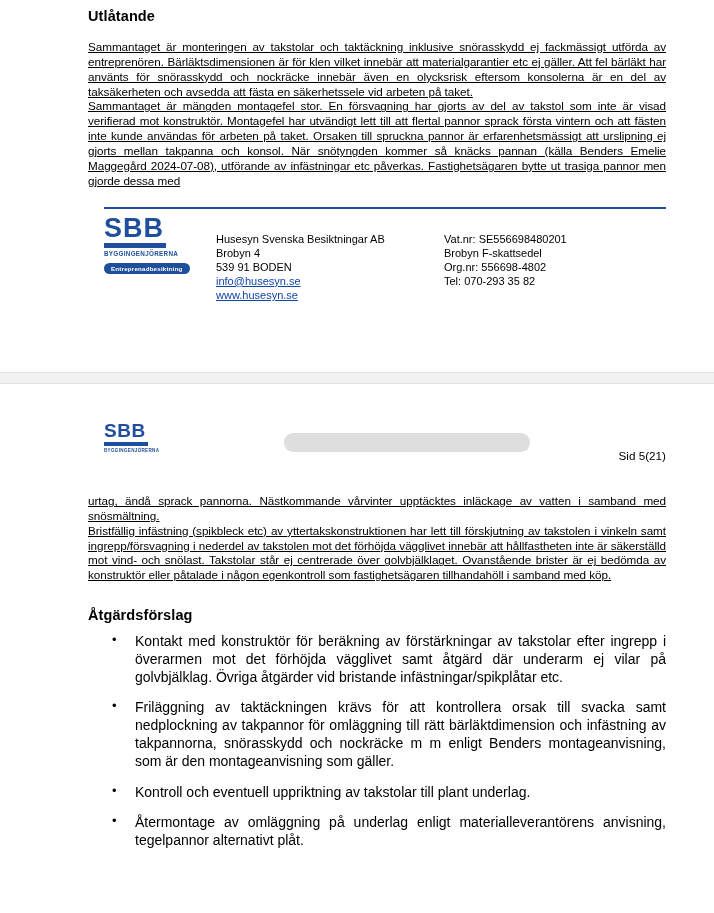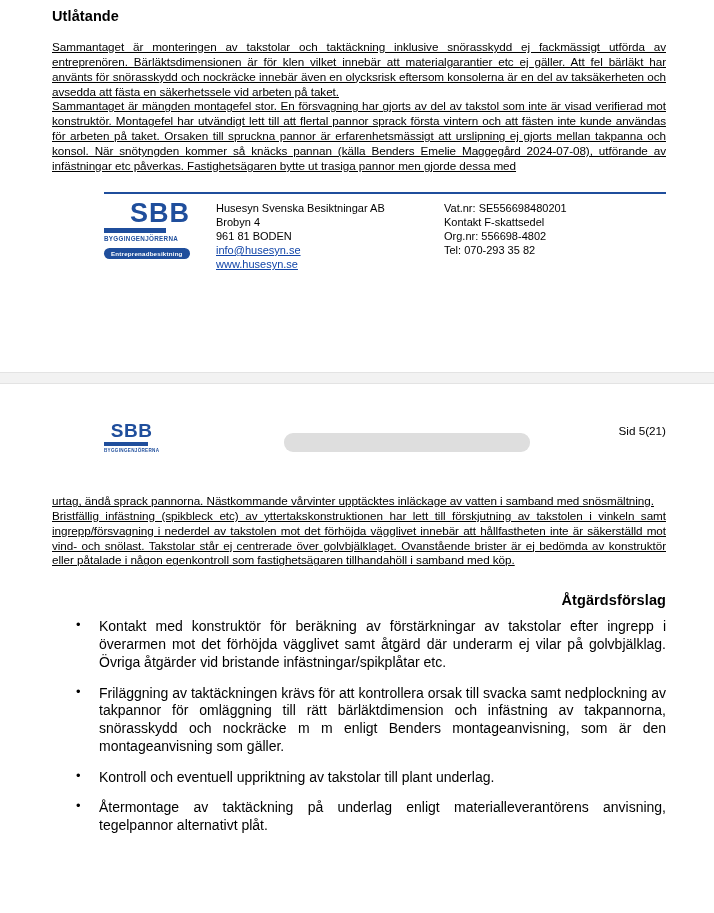--- a/index.html
+++ b/index.html
@@ -26,21 +26,21 @@
   .gap {
     height: 10px;
     background: #f2f2f2;
     border-top: 1px solid #e3e3e3;
     border-bottom: 1px solid #e3e3e3;
   }
   .page-2 {
     height: 530px;
   }
   .content {
-    margin-left: 52px;
+    margin-left: 88px;
     margin-right: 48px;
   }
   h1.section-title {
     font-size: 14.5px;
     font-weight: bold;
     margin: 0 0 16px 0;
     letter-spacing: 0.1px;
   }
   h1.section-title-2 {
     font-size: 14.5px;
@@ -81,21 +81,20 @@
     flex: 0 0 112px;
   }
   .sbb-logo {
     font-family: "Liberation Sans", sans-serif;
     color: #1f4e9c;
     font-weight: bold;
     font-size: 27px;
     letter-spacing: 1px;
     line-height: 0.95;
     position: relative;
-    text-align: center;
   }
   .sbb-logo .bar {
     display: block;
     width: 62px;
     height: 5px;
     background: #1f4e9c;
     margin-top: 2px;
   }
   .sbb-sub {
     font-size: 6.3px;
@@ -111,20 +110,21 @@
     color: #ffffff;
     font-size: 6.2px;
     font-weight: bold;
     border-radius: 7px;
     padding: 2px 7px;
     letter-spacing: 0.2px;
   }
   .footer-col {
     font-size: 11px;
     line-height: 1.28;
+    margin-top: 16px;
   }
   .footer-col-1 {
     flex: 0 0 228px;
   }
   .footer-col a {
     color: #1145a8;
   }
   
   .p2-header {
     position: relative;
@@ -143,21 +143,21 @@
     left: 284px;
     top: 49px;
     width: 246px;
     height: 19px;
     background: #dedede;
     border-radius: 9px;
   }
   .page-num {
     position: absolute;
     right: 48px;
-    top: 40px;
+    top: 65px;
     font-size: 11.7px;
   }
   ul.bullets {
     list-style: none;
     margin: 0;
     padding: 0;
   }
   ul.bullets li {
     position: relative;
     padding-left: 47px;
@@ -192,28 +192,28 @@
         <span>SBB</span>
         <span class="bar"></span>
       </div>
       <div class="sbb-sub">BYGGINGENJÖRERNA</div>
       <div class="sbb-pill">Entreprenadbesiktning</div>
     </div>
 
     <div class="footer-col footer-col-1">
       <div>Husesyn Svenska Besiktningar AB</div>
       <div>Brobyn 4</div>
-      <div>961 81  BODEN</div>
+      <div>539 91  BODEN</div>
       <div><a href="#">info@husesyn.se</a></div>
       <div><a href="#">www.husesyn.se</a></div>
     </div>
 
     <div class="footer-col footer-col-2">
       <div>Vat.nr: SE556698480201</div>
-      <div>Kontakt F-skattsedel</div>
+      <div>Brobyn F-skattsedel</div>
       <div>Org.nr: 556698-4802</div>
       <div>Tel: 070-293 35 82</div>
     </div>
   </div>
 </div>
 
 <div class="gap"></div>
 
 <div class="page page-2">
   <div class="p2-header">
@@ -225,22 +225,22 @@
       <div class="sbb-sub">BYGGINGENJÖRERNA</div>
     </div>
     <div class="redaction"></div>
     <div class="page-num">Sid 5(21)</div>
   </div>
 
   <div class="content" style="padding-top:38px;">
     <p class="body">urtag, ändå sprack pannorna. Nästkommande vårvinter upptäcktes inläckage av vatten i samband med snösmältning.</p>
     <p class="body spaced">Bristfällig infästning (spikbleck etc) av yttertakskonstruktionen har lett till förskjutning av takstolen i vinkeln samt ingrepp/försvagning i nederdel av takstolen mot det förhöjda vägglivet innebär att hållfastheten inte är säkerställd mot vind- och snölast. Takstolar står ej centrerade över golvbjälklaget. Ovanstående brister är ej bedömda av konstruktör eller påtalade i någon egenkontroll som fastighetsägaren tillhandahöll i samband med köp.</p>
 
-    <h1 class="section-title-2" style="margin-top:24px;text-align:right;">Åtgärdsförslag</h1>
+    <h1 class="section-title-2" style="margin-top:24px;">Åtgärdsförslag</h1>
 
     <ul class="bullets">
       <li>Kontakt med konstruktör för beräkning av förstärkningar av takstolar efter ingrepp i överarmen mot det förhöjda vägglivet samt åtgärd där underarm ej vilar på golvbjälklag. Övriga åtgärder vid bristande infästningar/spikplåtar etc.</li>
       <li>Friläggning av taktäckningen krävs för att kontrollera orsak till svacka samt nedplockning av takpannor för omläggning till rätt bärläktdimension och infästning av takpannorna, snörasskydd och nockräcke m m enligt Benders montageanvisning, som är den montageanvisning som gäller.</li>
       <li>Kontroll och eventuell uppriktning av takstolar till plant underlag.</li>
-      <li>Återmontage av taktäckning på underlag enligt materialleverantörens anvisning, tegelpannor alternativt plåt.</li>
+      <li>Återmontage av omläggning på underlag enligt materialleverantörens anvisning, tegelpannor alternativt plåt.</li>
     </ul>
   </div>
 </div>
 
 </body></html>

